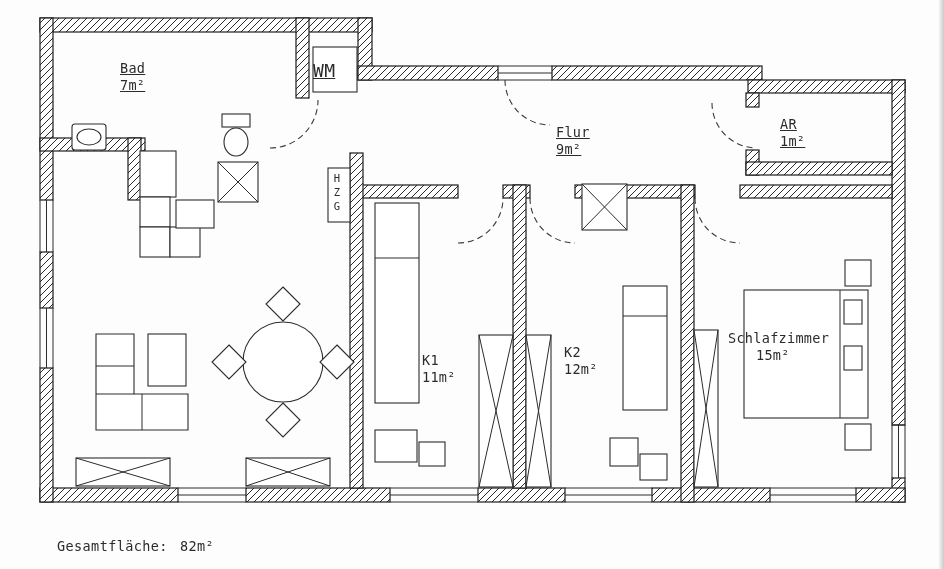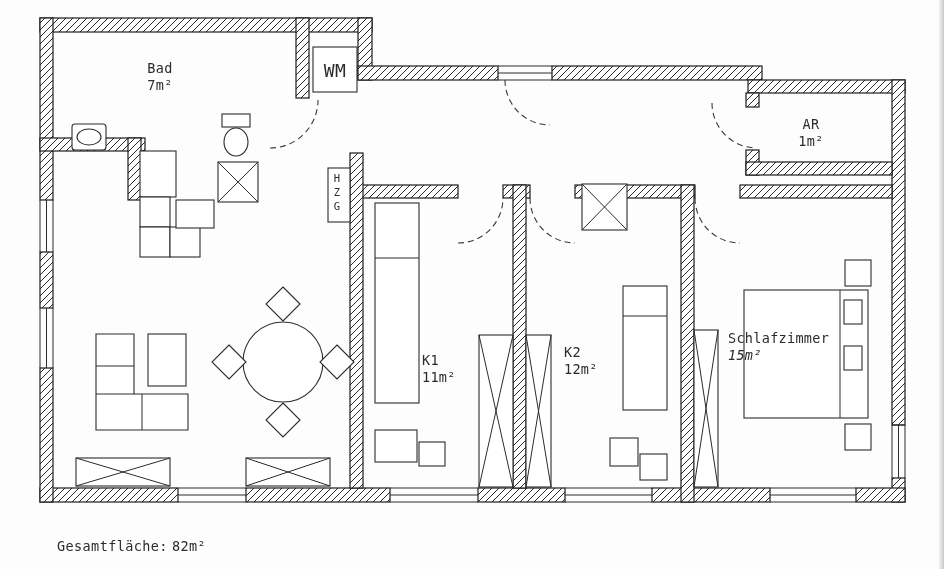--- a/index.html
+++ b/index.html
@@ -11,28 +11,28 @@
     background:linear-gradient(to right,rgba(255,255,255,0),#c9c9c9);}
   svg{position:absolute;left:0;top:0;}
   .wall{fill:url(#hatch);stroke:#1d1d1d;stroke-width:1.2;}
   .win{stroke:#2c2c2c;stroke-width:1;}
   .door{fill:none;stroke:#3a3a3a;stroke-width:1.1;stroke-dasharray:6 4;}
   .furn{fill:#ffffff;stroke:#2c2c2c;stroke-width:1.1;}
   .furn-n{fill:none;stroke:#2c2c2c;stroke-width:1.1;}
   .xline{stroke:#2c2c2c;stroke-width:1;}
   .lbl{position:absolute;color:#2b2b2b;font-size:13.5px;line-height:17px;
     letter-spacing:0.3px;white-space:nowrap;}
-  .center{text-align:center;}
+  .center{text-align:left;text-decoration:underline;}
   .wm{font-size:18px;}
   .hzg{writing-mode:vertical-rl;text-orientation:upright;font-size:10.5px;
     letter-spacing:2px;line-height:12px;}
-  .sz-area{margin-left:0;font-style:italic;}
+  .sz-area{margin-left:28px;}
   .footer{position:absolute;left:57px;top:538px;font-size:13.5px;color:#2b2b2b;
     letter-spacing:0.4px;}
-  .footer .val{margin-left:4px;}
+  .footer .val{margin-left:12px;}
 </style>
 </head>
 <body>
 
 <div class="stage">
 
   <svg width="944" height="569" viewBox="0 0 944 569">
     <defs>
       <pattern id="hatch" width="7" height="7" patternUnits="userSpaceOnUse">
         <rect width="7" height="7" fill="#ffffff"></rect>
@@ -214,20 +214,24 @@
     </g>
   </svg>
 
   <div class="lbl center" style="left:120px;top:60px;width:80px">
     <div>Bad</div>
     <div>7m²</div>
   </div>
 
   <div class="lbl center wm" style="left:313px;top:62px;width:44px">WM</div>
 
+  <div class="lbl center" style="left:556px;top:124px;width:70px">
+    <div>Flur</div>
+    <div>9m²</div>
+  </div>
 
   <div class="lbl center" style="left:780px;top:116px;width:62px">
     <div>AR</div>
     <div>1m²</div>
   </div>
 
 
   <div class="lbl" style="left:422px;top:352px">
     <div>K1</div>
     <div>11m²</div>

